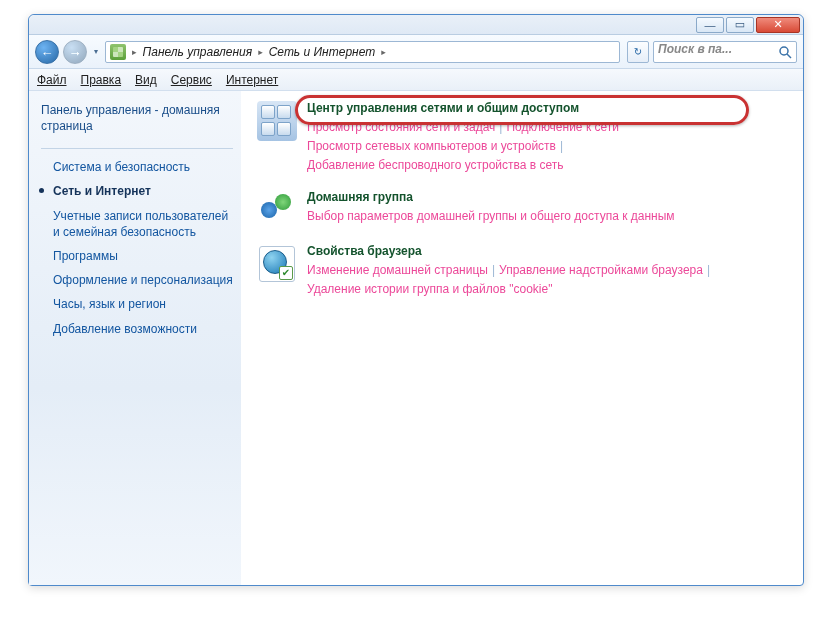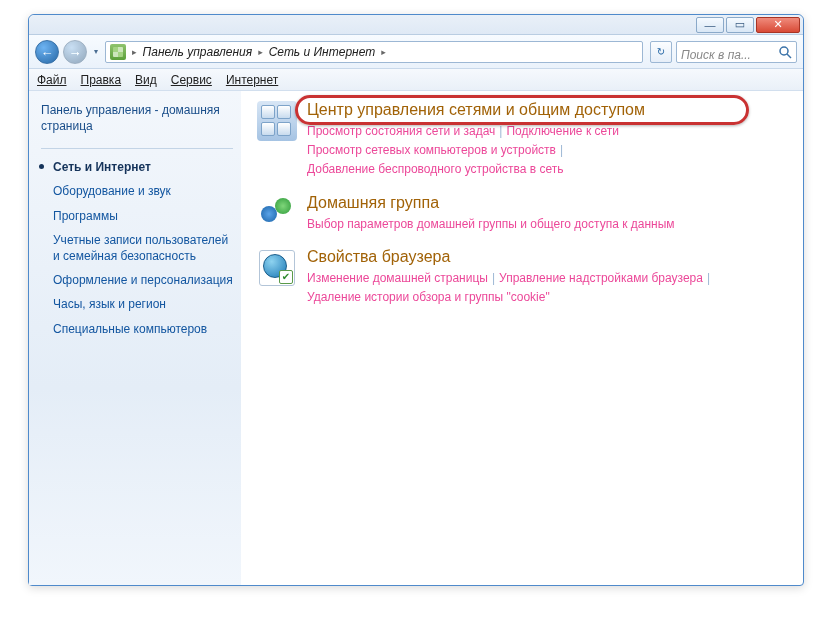--- a/index.html
+++ b/index.html
@@ -11,37 +11,37 @@
   .navbar { height: 34px; background: linear-gradient(#f7fbff,#eaf2fb); border-bottom: 1px solid #c8d8ea; display:flex; align-items:center; padding: 0 6px; gap: 4px; }
   .navbtn { width: 24px; height:24px; border-radius:50%; background: radial-gradient(circle at 35% 30%, #6db3f2, #2667a5); border:1px solid #3a72a8; display:flex; align-items:center; justify-content:center; color:#fff; font-size:13px; }
   .navbtn.fwd { filter: grayscale(60%) brightness(1.2); opacity:.6; }
   .navdrop { width:10px; height:24px; display:flex; align-items:center; justify-content:center; color:#4a6d92; font-size:8px; }
   .addrbar { flex:1; height:22px; border:1px solid #9cb7d4; border-radius:2px; background:#fff; display:flex; align-items:center; padding: 0 4px; gap:6px; }
   .addricon { width:16px; height:16px; background:linear-gradient(#8fc36e,#5ca03a); border-radius:2px; position:relative; }
   .addricon::after { content:""; position:absolute; inset:3px; background: conic-gradient(#cce6bb 0 25%, #a3d382 0 50%, #cce6bb 0 75%, #a3d382 0); border-radius:1px; }
   .sep { color:#666; font-size:9px; }
   .crumb { color:#222;font-style:italic; }
   .refbtn { width:22px; height:22px; border:1px solid #9cb7d4; border-radius:2px; background:linear-gradient(#fbfdff,#e6eef8); display:flex; align-items:center; justify-content:center; color:#2667a5; font-size:10px; margin-left:3px; }
-  .searchbox { width:121px; height:22px; border:1px solid #9cb7d4; border-radius:2px; background:#fff; display:flex; align-items:flex-end; padding:0 4px; color:#888; font-style:italic; position:relative; }
+  .searchbox { width:144px; height:22px; border:1px solid #9cb7d4; border-radius:2px; background:#fff; display:flex; align-items:flex-start; padding:0 4px; color:#888; font-style:italic; position:relative;font-weight:bold; }
   .searchbox svg { position:absolute; right:4px; top:3px; }
   .menubar { height:22px; background:linear-gradient(#f6f9fd,#e9f0f8); border-bottom:1px solid #d2dfee; display:flex; align-items:center; padding:0 8px; gap:14px; }
   .menubar span { color:#222; }
   .menubar span u { }
   .body { display:flex; height: calc(100% - 20px - 34px - 22px); }
   .sidebar { width:212px; background: linear-gradient(#f3f7fc,#e4edf7 60%, #f1f6fc); padding: 12px 8px 0 12px; }
   .side-hdr { color:#1a4e8a; margin-bottom:14px; line-height:1.3; }
   .side-item { color:#1356a0; padding:4px 0 4px 12px; line-height:1.35; position:relative; cursor:pointer; }
   .side-item.active { color:#15335a; font-weight:bold; }
   .side-item.active::before { content:""; position:absolute; left:-2px; top:9px; width:5px; height:5px; background:#15335a; border-radius:50%; }
   .side-div { height:1px; background:#c3d4e6; margin:4px 0 6px; }
   .content { flex:1; padding: 10px 16px 0 16px; overflow:hidden; }
   .catrow { display:flex; align-items:flex-start; gap:10px; margin-bottom:14px; }
   .caticon { width:40px; height:40px; flex:none; }
   .catbody { flex:1; }
-  .cattitle { color:#a16207; font-size:16px; margin-bottom:3px; display:inline-block; }
+  .cattitle { color:#14532d; font-size:12px; margin-bottom:3px; display:inline-block;font-weight:bold; }
   .sublinks { color:#1356a0; line-height:1.6; }
   .sublinks a { color:#ec4899; text-decoration:none; }
   .subsep { color:#9cb7d4; margin:0 4px; }
   .highlight { position:absolute; border:3px solid #c93232; border-radius:18px; box-shadow: inset 0 0 4px rgba(255,255,255,.6), 0 1px 3px rgba(0,0,0,.3); pointer-events:none; }
   .icon-net { background: linear-gradient(#d8e6f5,#a5c3e3); border-radius:4px; display:flex; flex-wrap:wrap; gap:2px; padding:4px; }
   .icon-net i { width:14px; height:14px; background:linear-gradient(#fff,#c8dbee); border:1px solid #7da3c9; border-radius:2px; }
   .icon-home { position:relative; }
   .icon-home::before { content:""; position:absolute; left:4px; top:12px; width:16px; height:16px; background:radial-gradient(circle,#5aa3e8,#1a63a8); border-radius:50%; }
   .icon-home::after { content:""; position:absolute; left:18px; top:4px; width:16px; height:16px; background:radial-gradient(circle,#7fd67a,#2e9a3a); border-radius:50%; }
   .icon-brw { position:relative; }
@@ -87,27 +87,27 @@
     <span><u>Правка</u></span>
     <span><u>Вид</u></span>
     <span><u>Сервис</u></span>
     <span><u>Интернет</u></span>
   </div>
 
   <div class="body">
     <div class="sidebar">
       <div class="side-hdr">Панель управления - домашняя страница</div>
       <div class="side-div"></div>
+      <div class="side-item">Система и безопасность</div>
       <div class="side-item active">Сеть и Интернет</div>
-      <div class="side-item">Оборудование и звук</div>
+      <div class="side-item">Учетные записи пользователей и семейная безопасность</div>
       <div class="side-item">Программы</div>
-      <div class="side-item">Учетные записи пользователей и семейная безопасность</div>
       <div class="side-item">Оформление и персонализация</div>
       <div class="side-item">Часы, язык и регион</div>
-      <div class="side-item">Специальные компьютеров</div>
+      <div class="side-item">Добавление возможности</div>
     </div>
 
     <div class="content">
 
       <div class="catrow" style="position:relative;">
         <div class="caticon icon-net">
             <i></i>
             <i></i>
             <i></i>
             <i></i>
@@ -133,21 +133,21 @@
       </div>
 
       <div class="catrow">
         <div class="caticon icon-brw">
             <span class="chk">✔</span>
           </div>
         <div class="catbody">
           <a class="cattitle">Свойства браузера</a>
           <div class="sublinks">
             <a>Изменение домашней страницы</a><span class="subsep">|</span><a>Управление надстройками браузера</a><span class="subsep">|</span><br>
-            <a>Удаление истории обзора и группы "cookie"</a>
+            <a>Удаление истории группа и файлов "cookie"</a>
           </div>
         </div>
       </div>
 
     </div>
   </div>
 
   <div class="highlight" style="left:266px; top:80px; width:454px; height:30px;"></div>
 
 </div>

